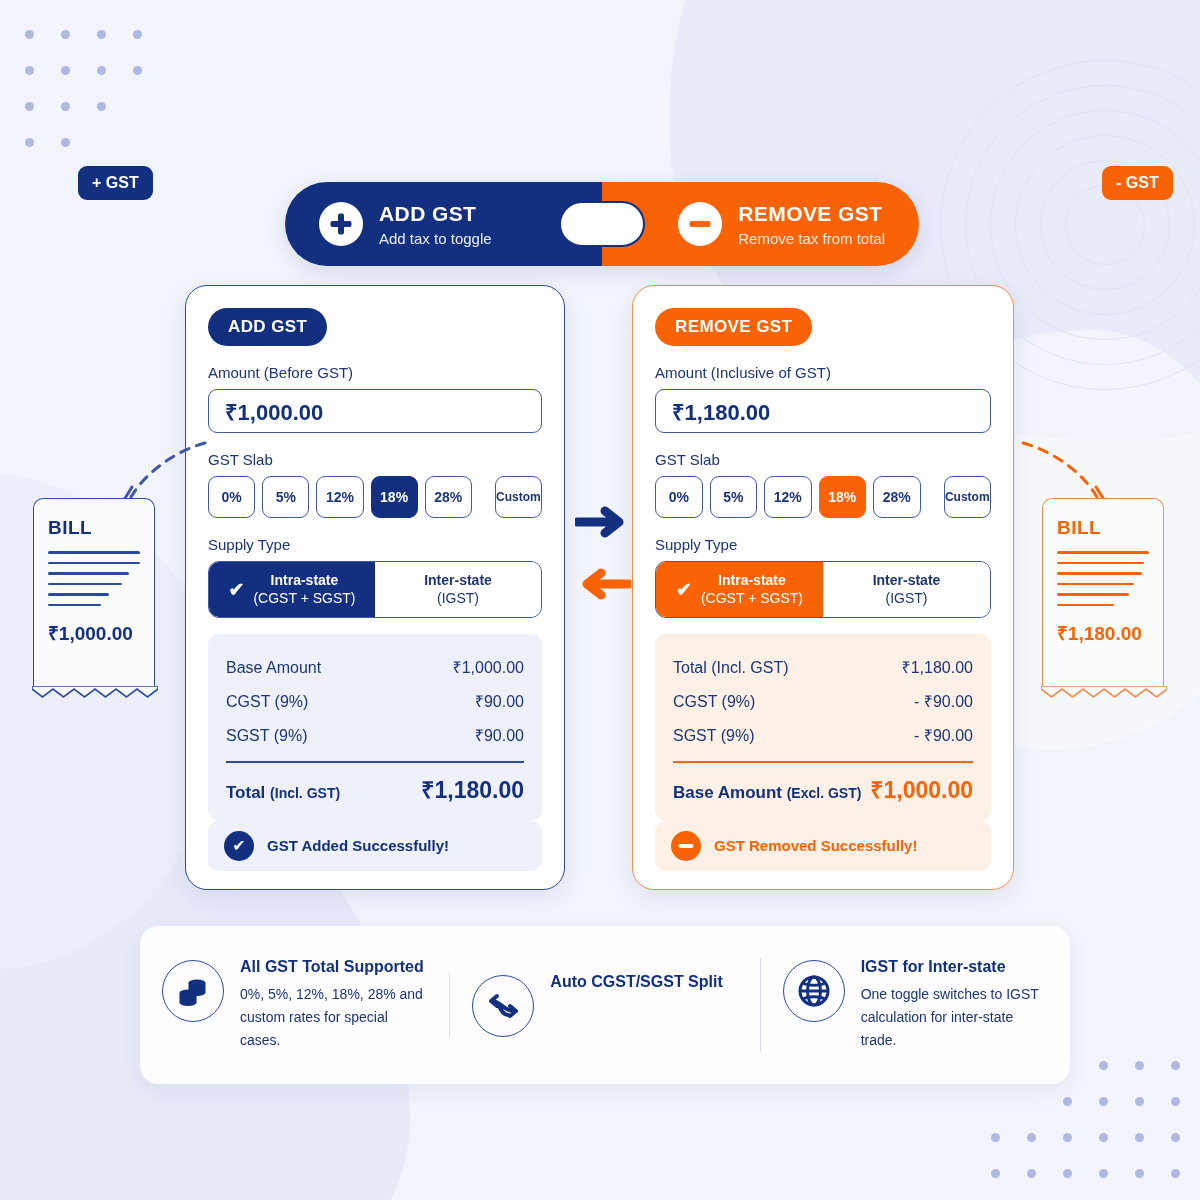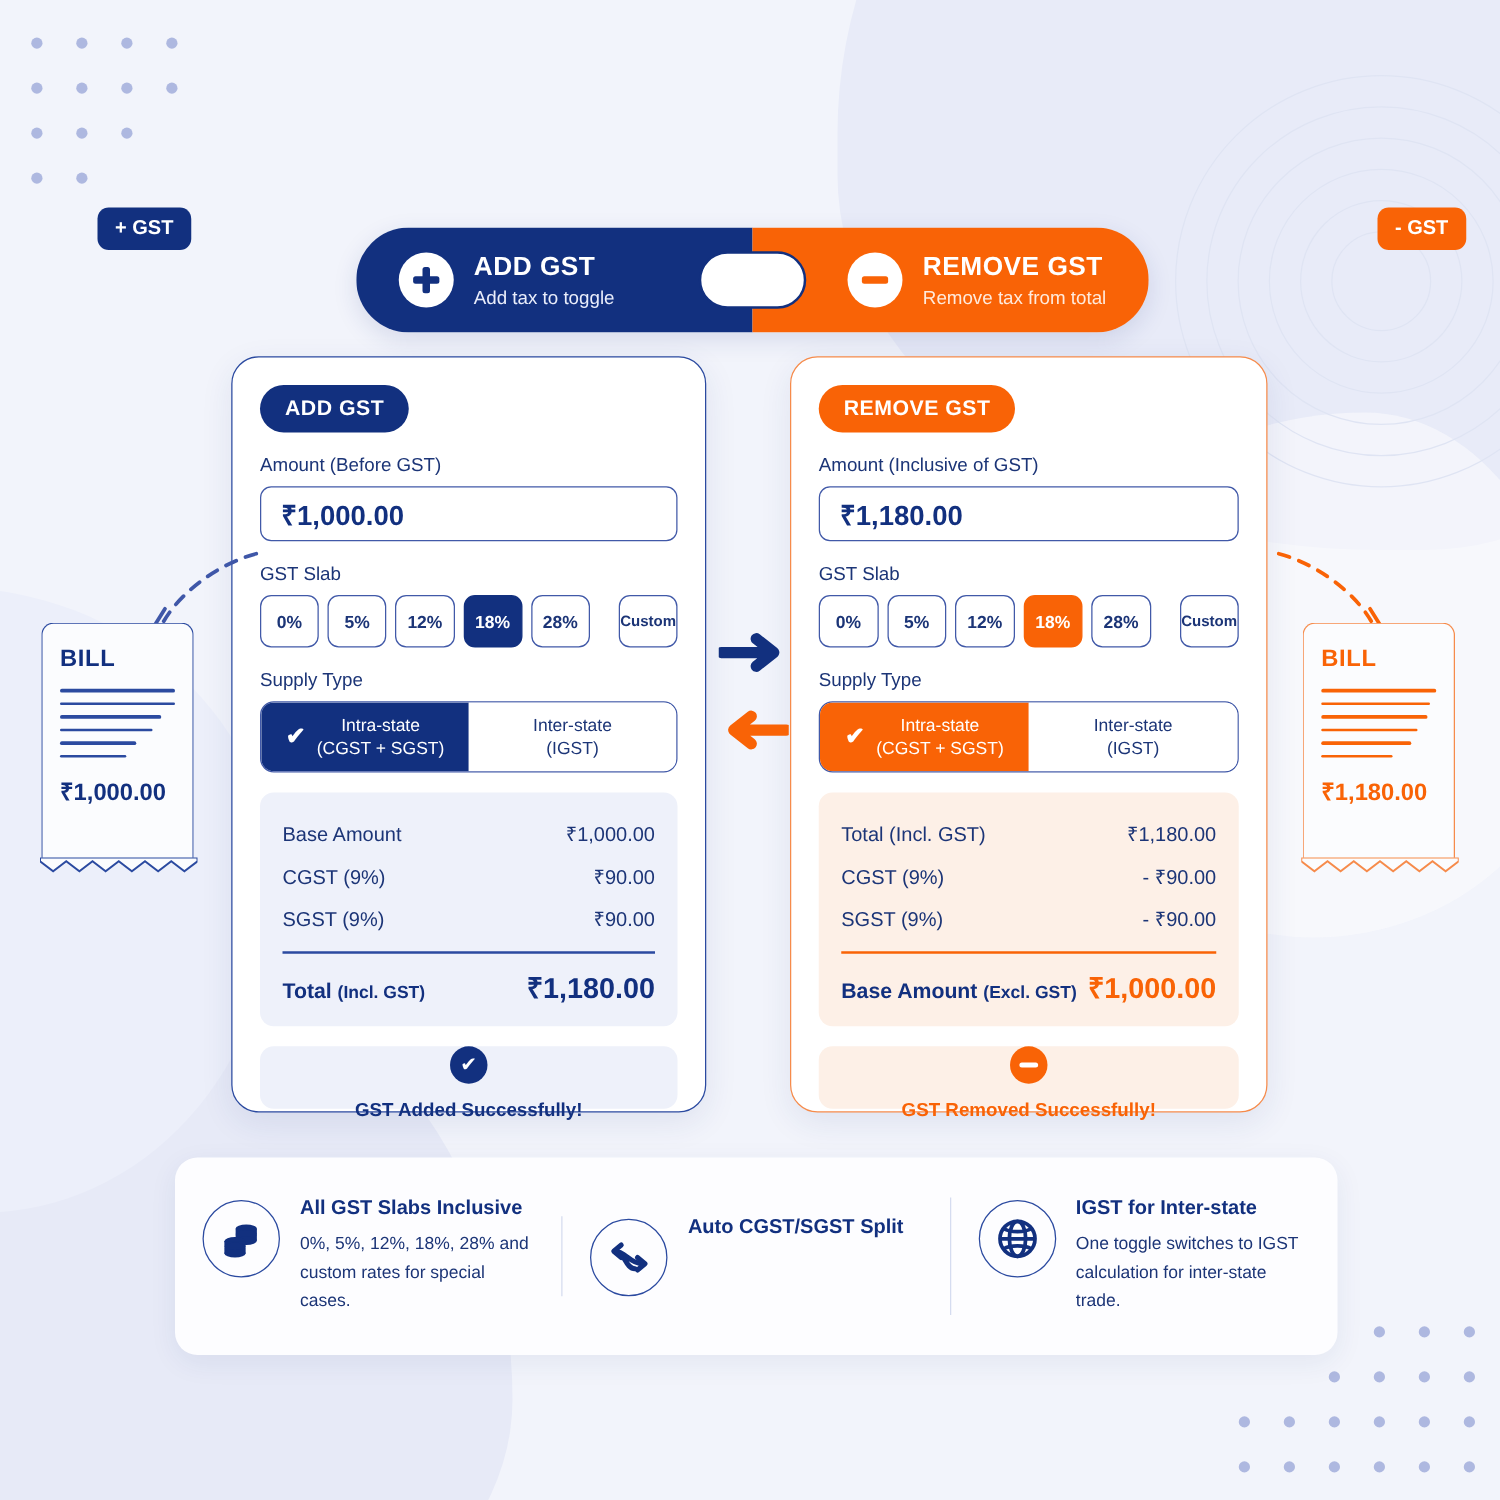--- a/index.html
+++ b/index.html
@@ -126,21 +126,21 @@
   .slab.active-orange { background: #f96306; color: #fff; border-color: #f96306; }
 
   .supply {
     display: flex; border: 1.4px solid #4159a8; border-radius: 11px; overflow: hidden;
   }
   .supply-opt {
     flex: 1; height: 55px; display: flex; align-items: center; justify-content: center;
     gap: 9px; font-size: 14px; line-height: 1.25; text-align: center; color: #1c3577;
     background: #fff;
   }
-  .supply-opt b { font-weight: normal; display: block; }
+  .supply-opt b { font-weight: bold; display: block; }
   .supply-opt span.sub { font-weight: normal; }
   .supply-opt.sel-blue { background: #12307f; color: #fff; }
   .supply-opt.sel-orange { background: #f96306; color: #fff; }
   .check { font-size: 19px; font-weight: bold; flex: none; }
 
   .breakdown {
     margin-top: 16px; border-radius: 11px; padding: 16px 18px 16px;
   }
   .breakdown.blue { background: #eef1fa; }
   .breakdown.orange { background: #fdf0e7; }
@@ -153,22 +153,22 @@
   .sep.blue { background: #2b4aa0; }
   .sep.orange { background: #f96306; }
   .total-row { display: flex; justify-content: space-between; align-items: baseline; padding-top: 6px; }
   .total-row .lbl { font-size: 17px; font-weight: bold; color: #12307f; }
   .total-row .lbl small { font-size: 14px; font-weight: bold; }
   .total-row .amt { font-size: 23px; font-weight: bold; }
   .total-row .amt.blue { color: #12307f; }
   .total-row .amt.orange { color: #f96306; }
 
   .status {
-    margin-top: 16px; border-radius: 11px; height: 50px;
-    display: flex; align-items: center; gap: 13px; padding: 0 16px; flex-direction: column;
+    margin-top: 0; border-radius: 11px; height: 50px;
+    display: flex; align-items: center; gap: 13px; padding: 0 16px;
   }
   .status.blue { background: #eef1fa; }
   .status.orange { background: #fdf0e7; }
   .st-ic { width: 30px; height: 30px; border-radius: 50%; flex: none; position: relative; }
   .st-ic.blue { background: #12307f; }
   .st-ic.orange { background: #f96306; }
   .st-ic.blue::after {
     content: "✔"; position: absolute; left: 50%; top: 50%;
     transform: translate(-50%,-52%); color: #fff; font-size: 16px;
   }
@@ -498,21 +498,21 @@
             <ellipse cx="21" cy="18.5" rx="8.5" ry="3.4"></ellipse>
             <ellipse cx="12" cy="19" rx="8.5" ry="3.4"></ellipse>
             <rect x="3.5" y="19" width="17" height="4.5"></rect>
             <ellipse cx="12" cy="23.5" rx="8.5" ry="3.4"></ellipse>
             <rect x="3.5" y="24" width="17" height="4.5"></rect>
             <ellipse cx="12" cy="28.5" rx="8.5" ry="3.4"></ellipse>
           </g>
         </svg>
       </div>
       <div>
-        <div class="f-title">All GST Slabs Inclusive</div>
+        <div class="f-title">All GST Total Supported</div>
         <div class="f-desc">0%, 5%, 12%, 18%, 28% and custom rates for special cases.</div>
       </div>
     </div>
 
     <div class="feature">
       <div class="f-ic">
         <svg width="34" height="34" viewBox="0 0 34 34">
           <path d="M6 12 C14 12, 14 26, 22 26 M6 12 C14 12, 18 22, 28 22" stroke="#12307f" stroke-width="4" fill="none" stroke-linecap="round"></path>
           <path d="M11 7 L5 12 L11 17" stroke="#12307f" stroke-width="4" fill="none" stroke-linecap="round" stroke-linejoin="round"></path>
           <path d="M24 17 L30 22 L24 27" stroke="#12307f" stroke-width="4" fill="none" stroke-linecap="round" stroke-linejoin="round"></path>

